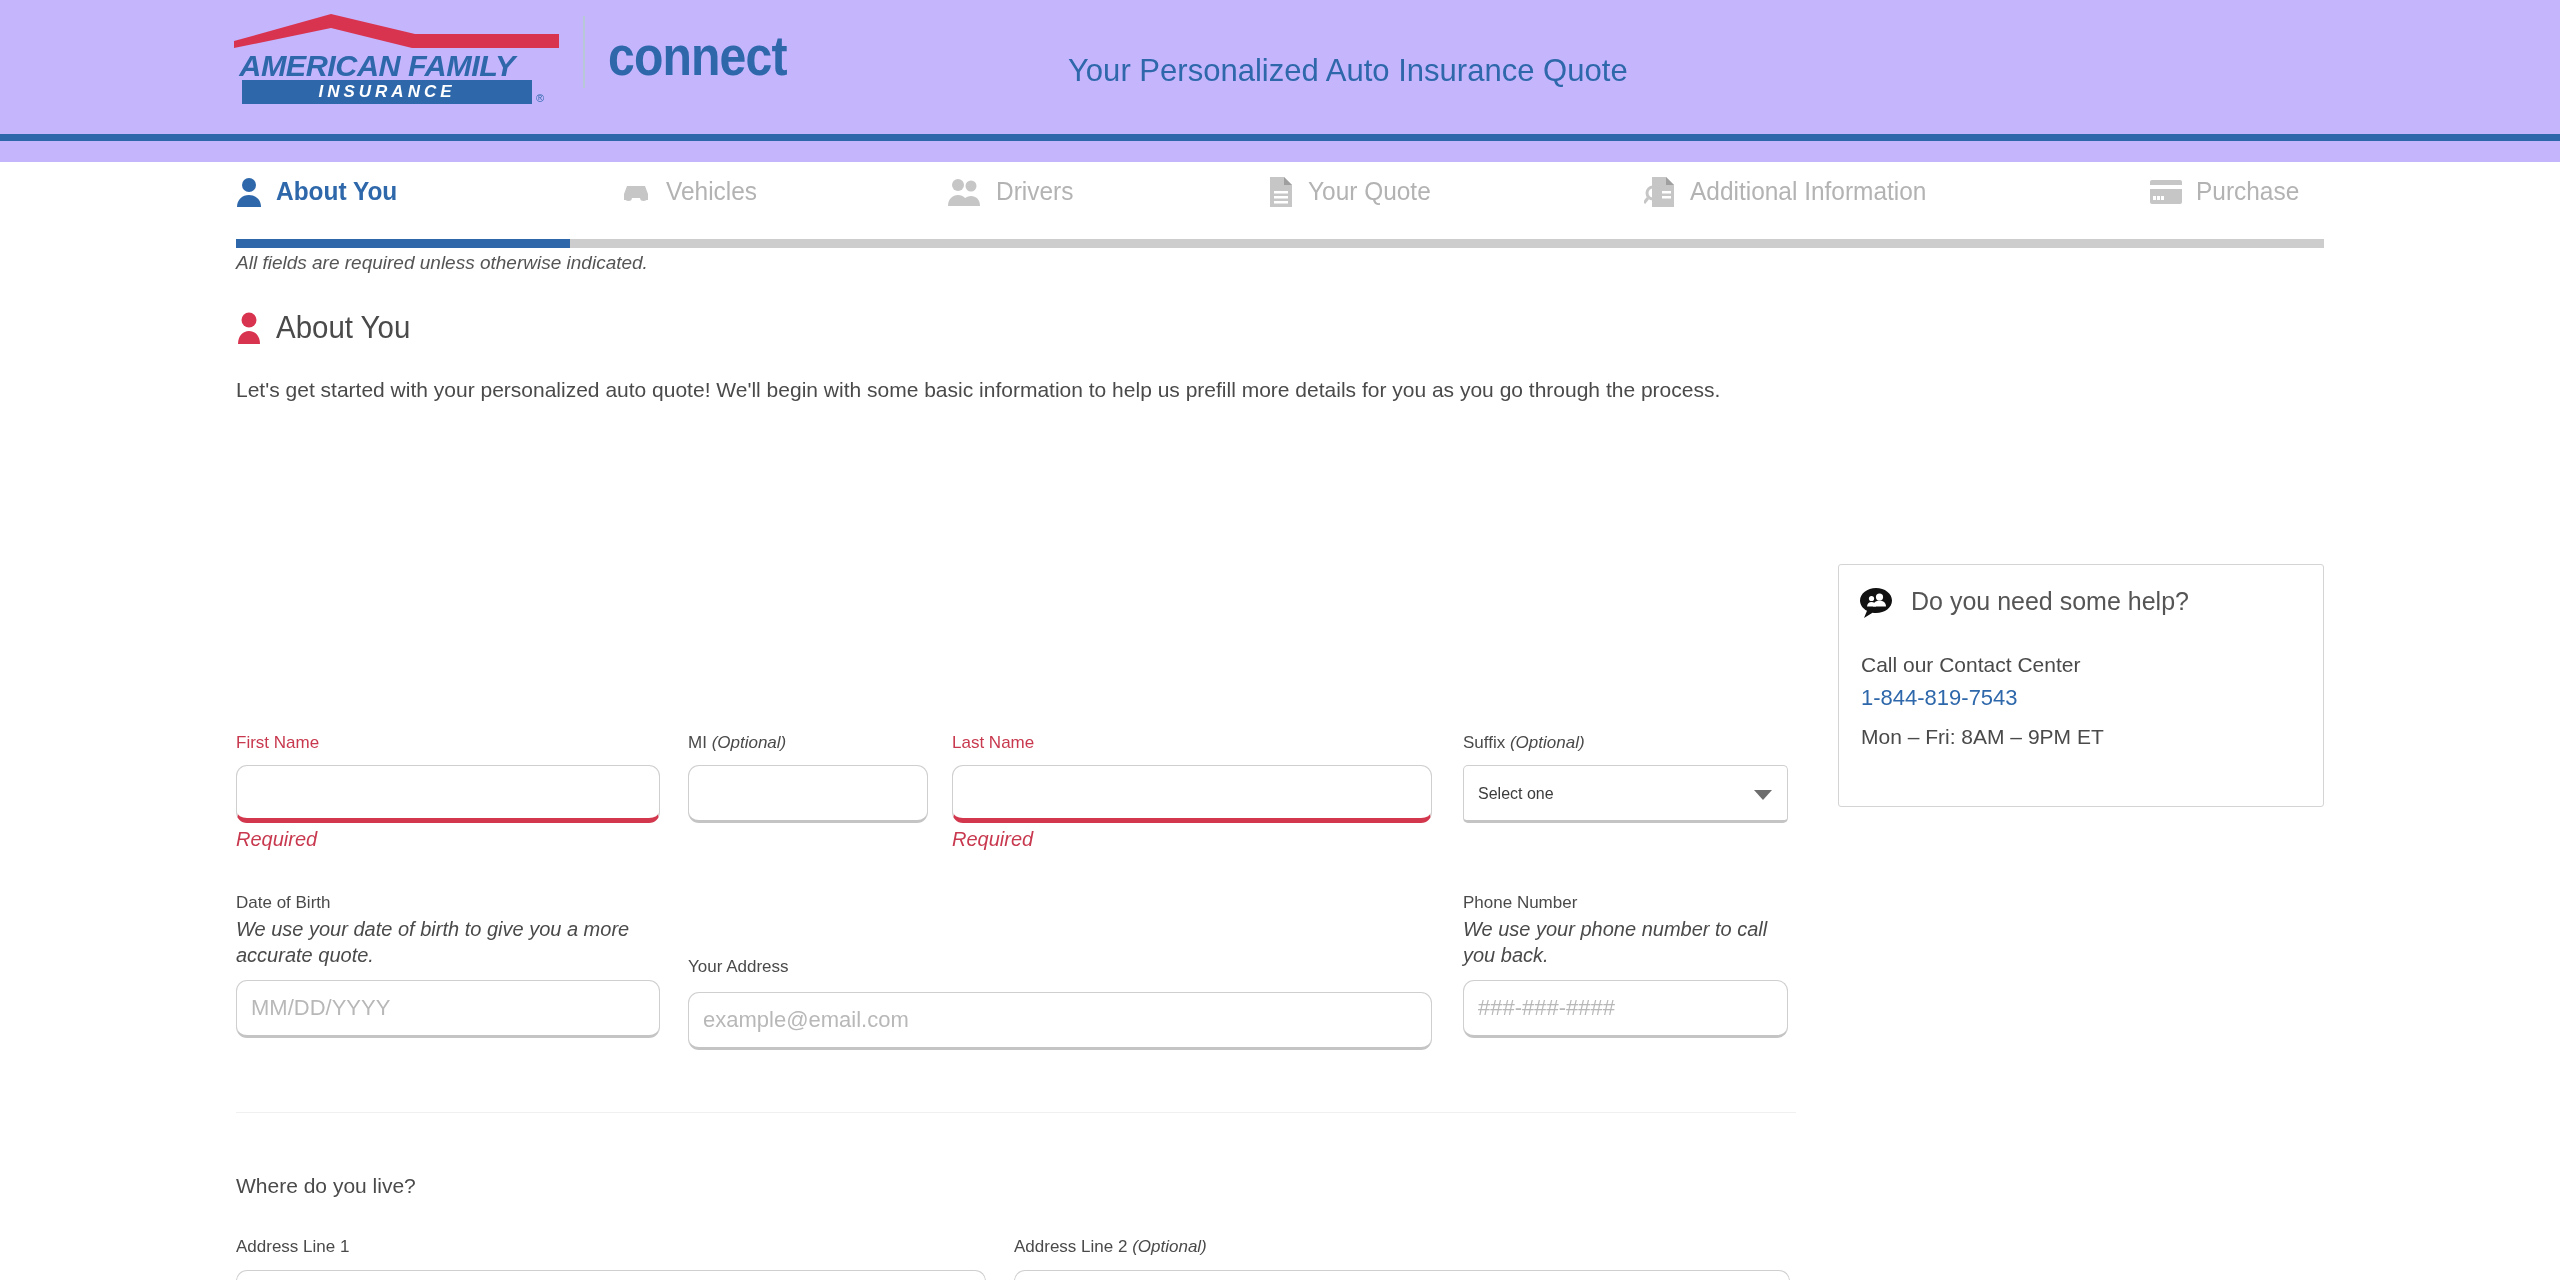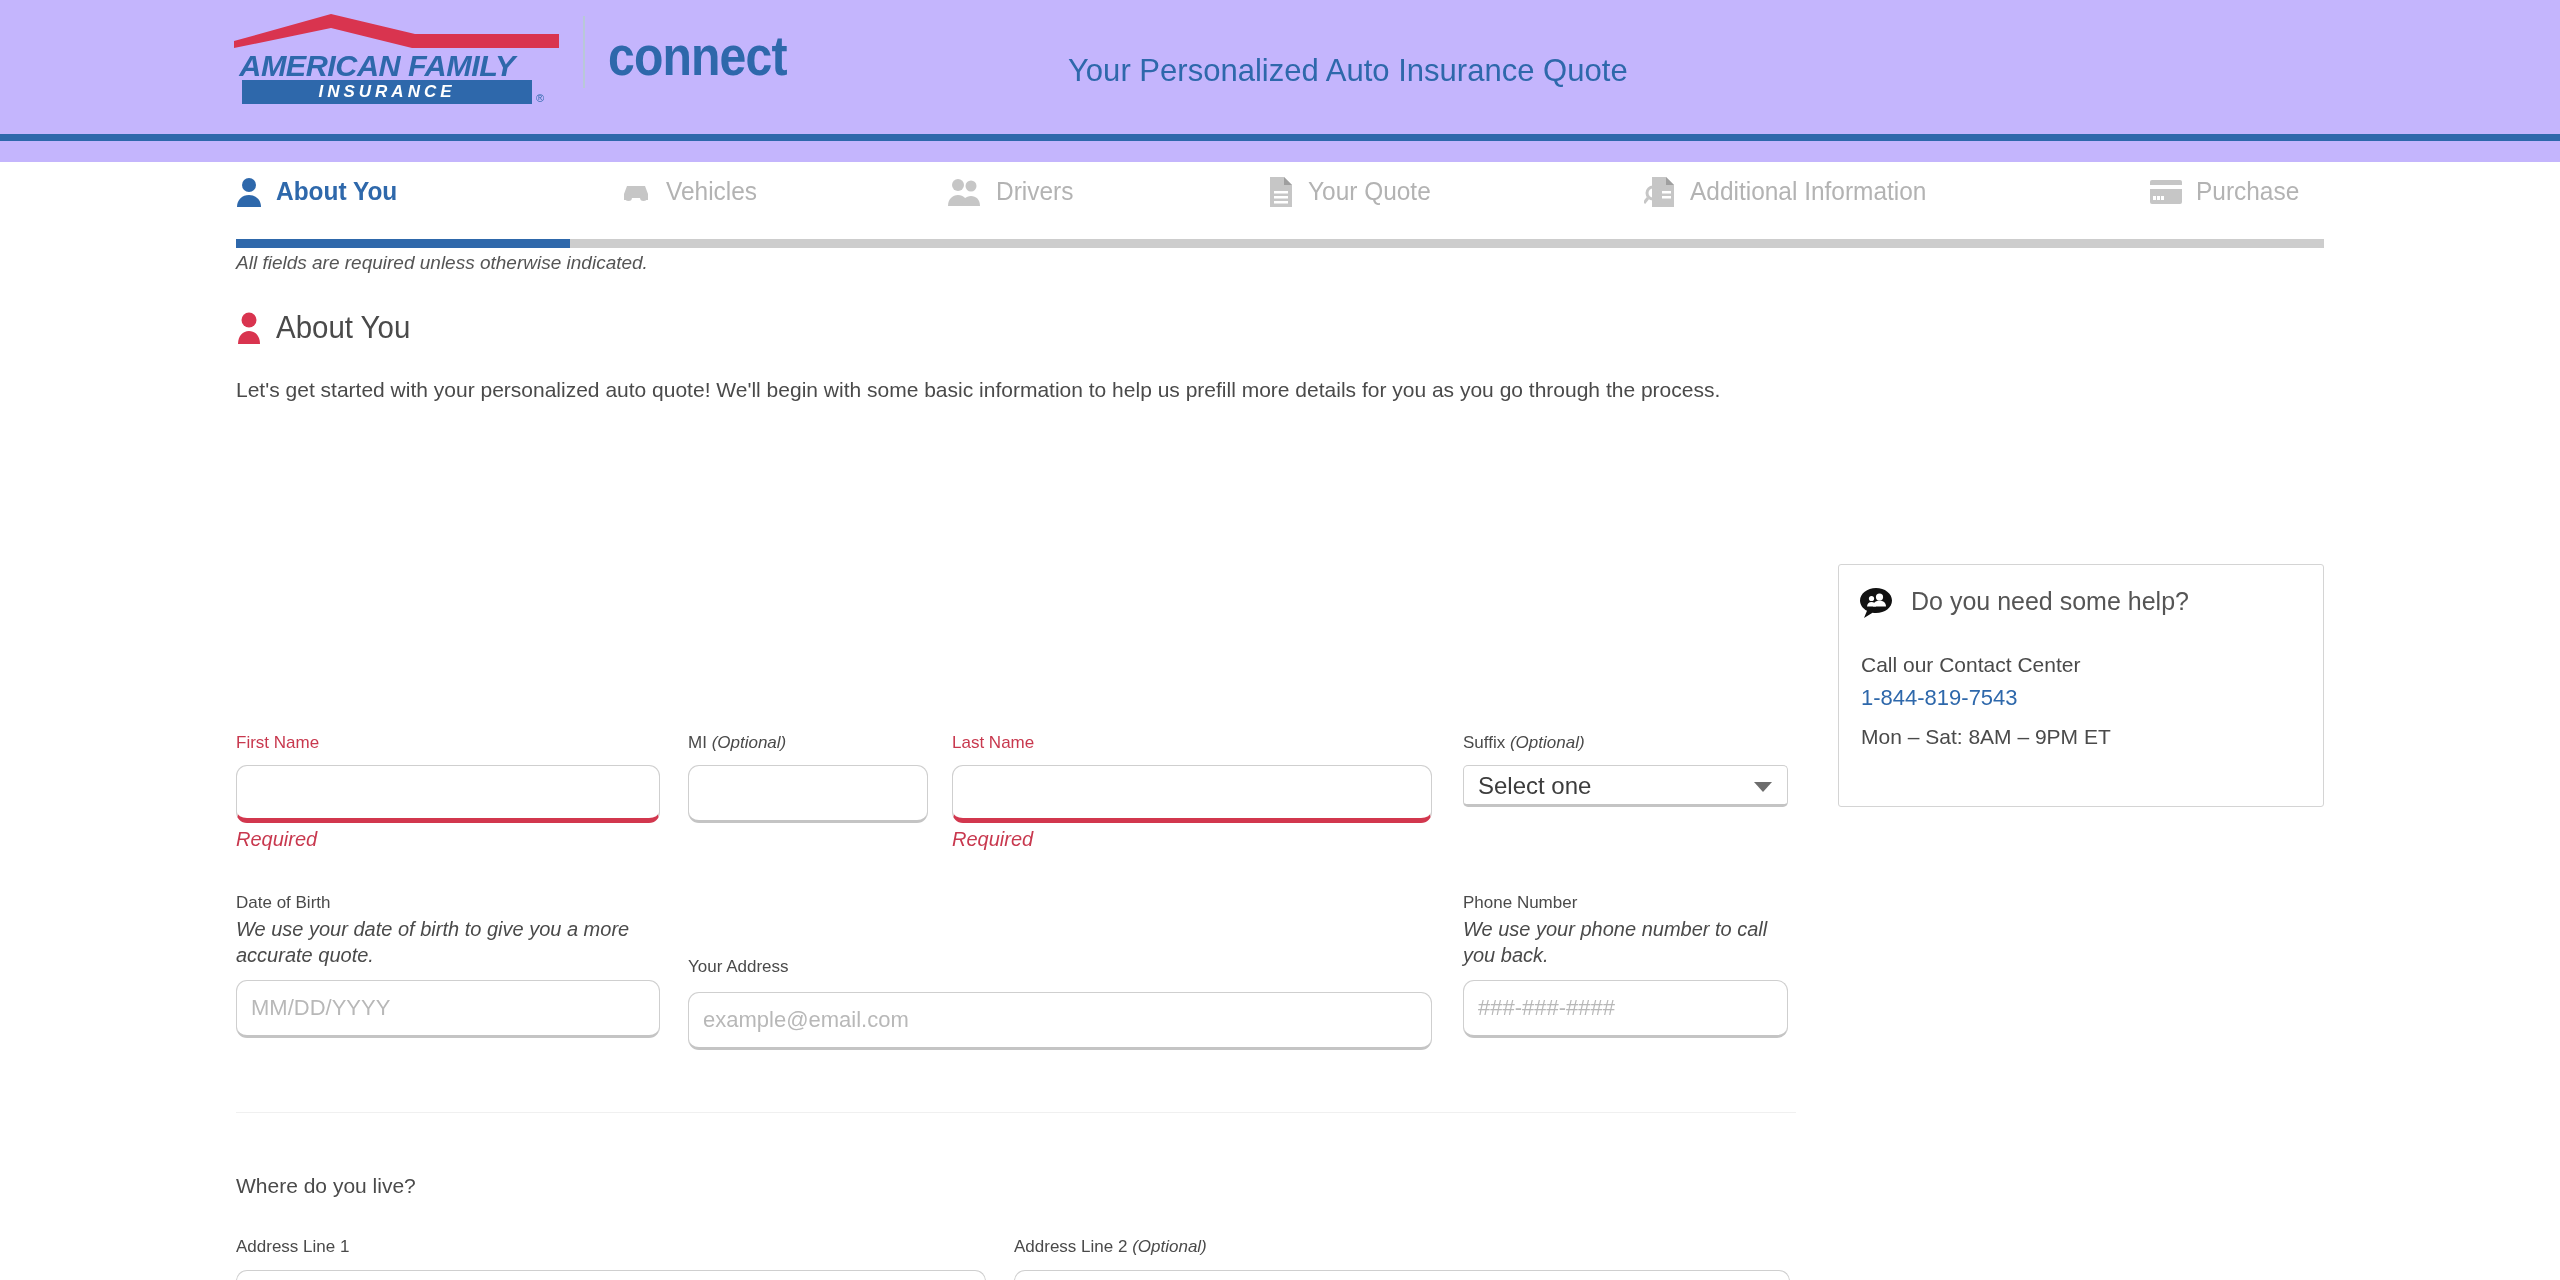--- a/index.html
+++ b/index.html
@@ -151,26 +151,26 @@
     outline: none;
   }
   .inp::placeholder { color: #b8b8b8; }
   .inp.error { border-bottom: 5px solid #d2374e; }
   .err-msg {
     font-size: 20px; font-style: italic; color: #c8384e;
     margin-top: 5px;
   }
   .sel-wrap { position: relative; width: 100%; }
   .sel {
-    width: 100%; height: 42px;
+    width: 100%; height: 58px;
     border: 1px solid #cfcfcf;
     border-bottom: 3px solid #c4c4c4;
     border-radius: 5px;
     background: #fff;
-    font-size: 24px; color: #3c3c3c;
+    font-size: 16px; color: #3c3c3c;
     padding: 0 40px 0 14px;
     font-family: "Liberation Sans", sans-serif;
     appearance: none; -webkit-appearance: none;
     outline: none;
   }
   .caret {
     position: absolute; right: 16px; top: 50%;
     margin-top: -4px;
     width: 0; height: 0;
     border-left: 9px solid transparent;
@@ -395,16 +395,16 @@
         <path d="M17 1C8.2 1 1 6.6 1 13.5c0 4.3 2.8 8.1 7 10.3L5 31l8.5-5.2c1.1.2 2.3.3 3.5.3 8.8 0 16-5.6 16-12.6S25.8 1 17 1z" fill="#111111"></path>
         <circle cx="20.5" cy="10" r="3.6" fill="#ffffff"></circle>
         <path d="M14 19.5c0-3.8 2.9-6 6.5-6s6.5 2.2 6.5 6z" fill="#ffffff"></path>
         <circle cx="12.5" cy="11.5" r="2.6" fill="#ffffff"></circle>
         <path d="M8 19.5c0-2.9 2-4.6 4.5-4.6s4.5 1.7 4.5 4.6z" fill="#ffffff"></path>
       </svg>
       <span id="help-title">Do you need some help?</span>
     </div>
     <div id="help-call">Call our Contact Center</div>
     <a id="help-phone" href="#">1-844-819-7543</a>
-    <div id="help-hours">Mon – Sat: 8AM – 9PM ET</div>
+    <div id="help-hours">Mon – Fri: 8AM – 9PM ET</div>
   </div>
 
 </div>
 
 </body></html>

